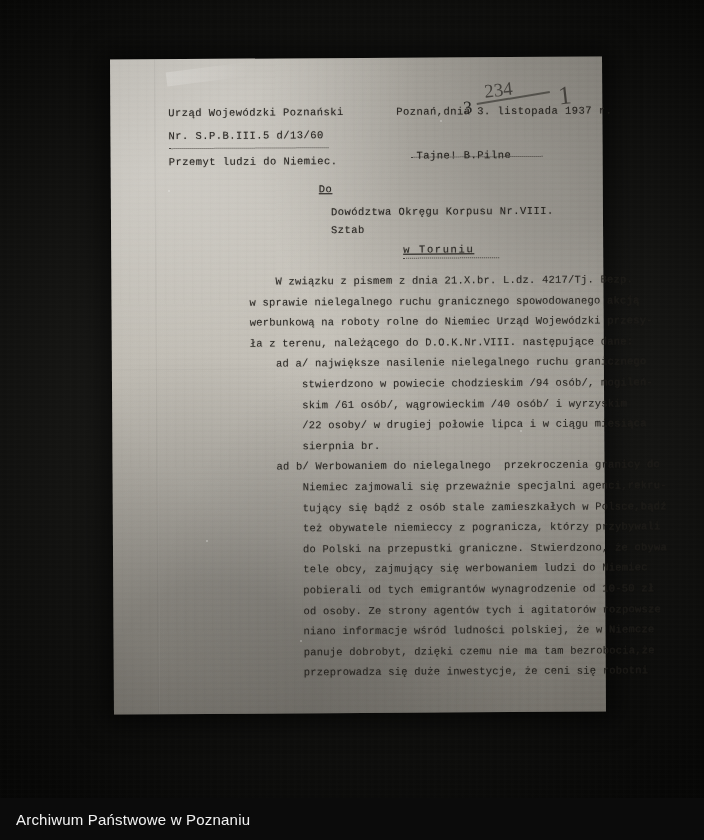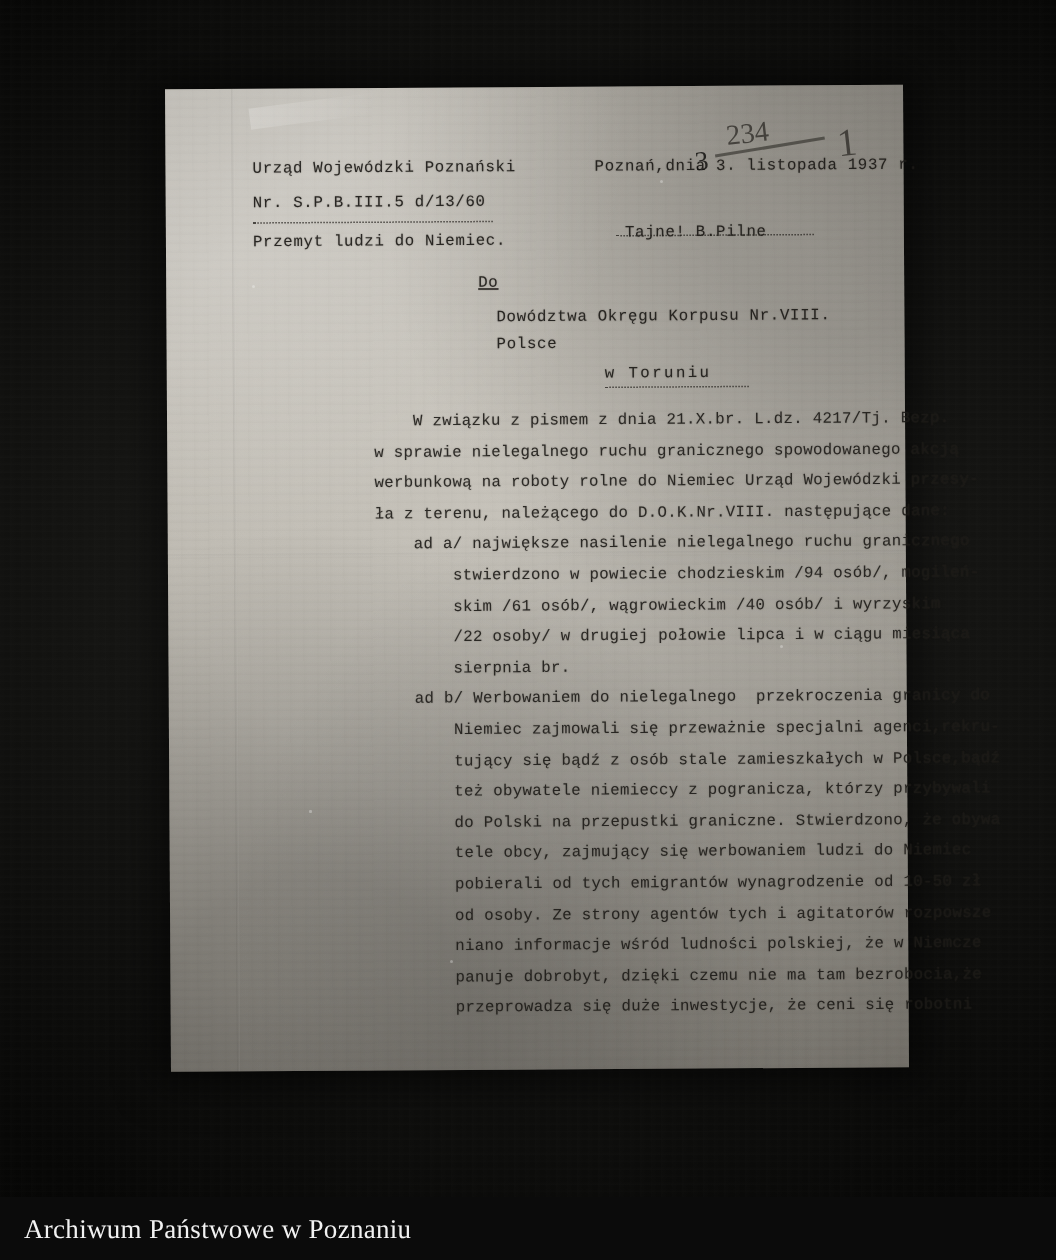--- a/index.html
+++ b/index.html
@@ -155,22 +155,22 @@
   .caption-bar {
     position: absolute;
     left: 0; bottom: 0;
     width: 704px; height: 42px;
     background: #0b0b0b;
     display: flex;
     align-items: center;
   }
   .caption-text {
     color: #f2f2f2;
-    font-family: Liberation Serif, serif;
-    font-size: 18px;
+    font-family: Liberation Sans, sans-serif;
+    font-size: 15px;
     padding-left: 16px;
     letter-spacing: .2px;
   }
   .dust {
     position: absolute;
     background: rgba(255,255,255,.30);
     border-radius: 50%;
     pointer-events: none;
   }
 </style>
@@ -193,22 +193,22 @@
     <div class="typed hdr-left" style="top:71px;">Nr. S.P.B.III.5 d/13/60</div>
     <div class="rule" style="left:58px; top:89px; width:160px;"></div>
     <div class="typed hdr-left" style="top:97px;">Przemyt ludzi do Niemiec.</div>
 
     <div class="typed" style="left:286px; top:48px;">Poznań,dnia 3. listopada 1937 r.</div>
     <div class="typed" style="left:306px; top:80px;margin-top:12px;">Tajne! B.Pilne</div>
     <div class="rule" style="left:300px; top:99px; width:132px;"></div>
 
     <div class="typed" style="left:208px; top:125px;text-decoration:underline;">Do</div>
     <div class="typed" style="left:220px; top:148px;">Dowództwa Okręgu Korpusu Nr.VIII.</div>
-    <div class="typed" style="left:220px; top:166px;">Polsce</div>
-    <div class="typed" style="left:292px; top:186px; letter-spacing:1.6px;">w Toruniu</div>
+    <div class="typed" style="left:220px; top:166px;">Sztab</div>
+    <div class="typed" style="left:292px; top:186px; letter-spacing:1.6px;text-decoration:underline;">w Toruniu</div>
     <div class="rule" style="left:292px; top:200px; width:96px;"></div>
 
     <div class="body-block">
       <span class="body-line indent">W związku z pismem z dnia 21.X.br. L.dz. 4217/Tj. Bezp.</span>
       <span class="body-line">w sprawie nielegalnego ruchu granicznego spowodowanego akcją</span>
       <span class="body-line">werbunkową na roboty rolne do Niemiec Urząd Wojewódzki przesy-</span>
       <span class="body-line">ła z terenu, należącego do D.O.K.Nr.VIII. następujące dane:</span>
       <span class="body-line indent">ad a/ największe nasilenie nielegalnego ruchu granicznego</span>
       <span class="body-line indent2">stwierdzono w powiecie chodzieskim /94 osób/, mogileń-</span>
       <span class="body-line indent2">skim /61 osób/, wągrowieckim /40 osób/ i wyrzyskim</span>

